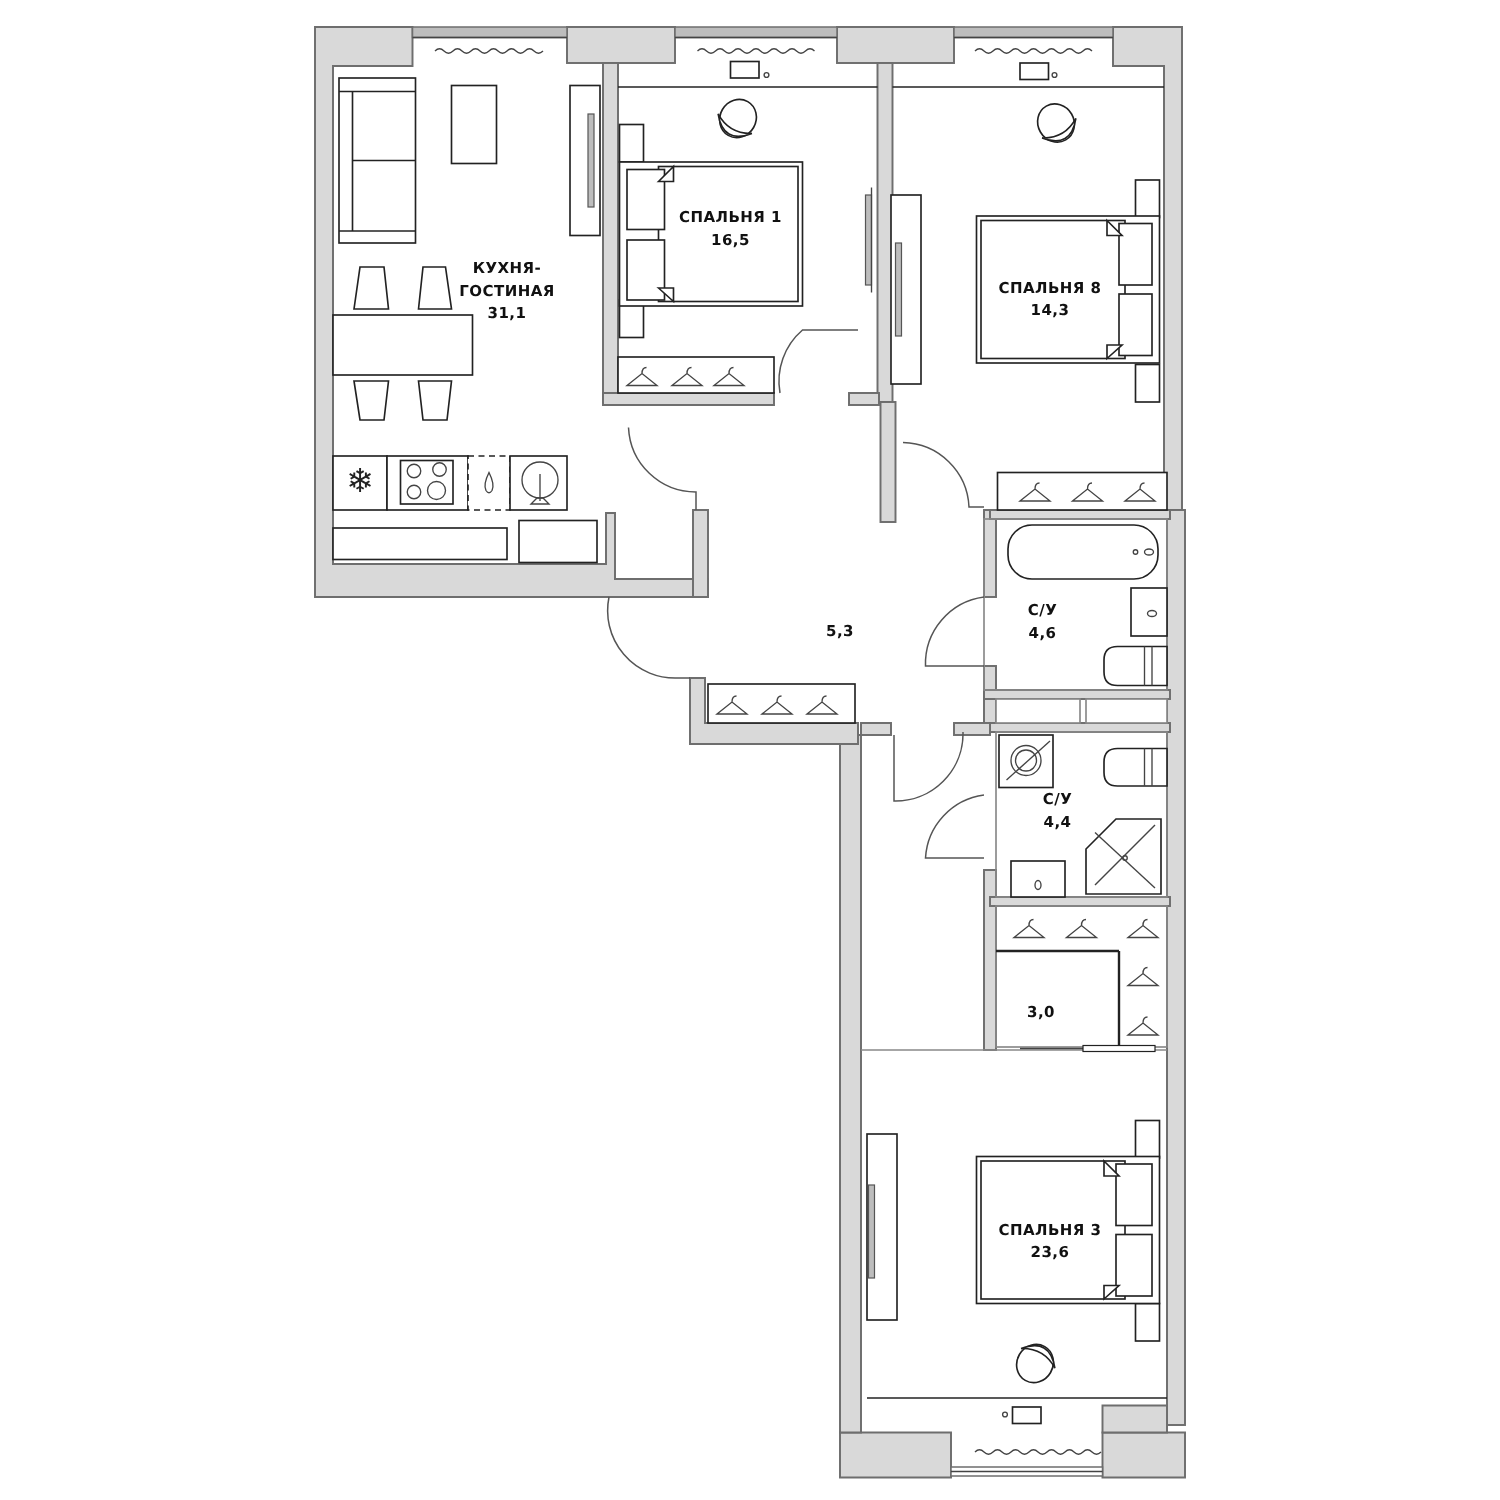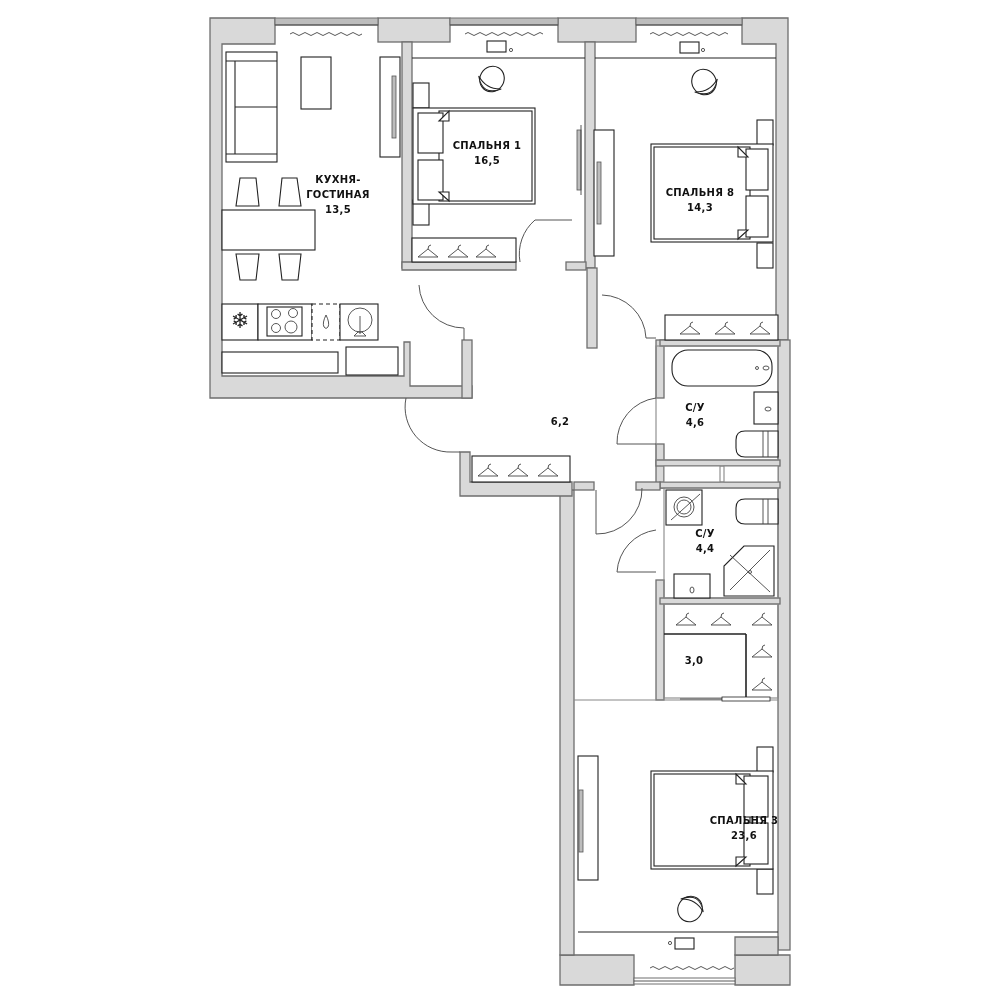--- a/index.html
+++ b/index.html
@@ -249,47 +249,47 @@
     <path class="door" d="M406,398 A45,45 0 0 0 452,452 L460,452"></path>
     <path class="door" d="M656,398 A45,45 0 0 0 617,444 L656,444"></path>
     <path class="door" d="M642,488 A45,45 0 0 1 596,534 L596,490"></path>
     <path class="door" d="M656,530 A45,45 0 0 0 617,572 L656,572"></path>
   </g>
 </svg>
 
 <div class="lbl" style="left:338px;top:172px;">
   <div>КУХНЯ-</div>
   <div>ГОСТИНАЯ</div>
-  <div>13,5</div>
+  <div>31,1</div>
 </div>
 
 <div class="lbl" style="left:487px;top:138px;">
   <div>СПАЛЬНЯ 1</div>
   <div>16,5</div>
 </div>
 
 <div class="lbl" style="left:700px;top:185px;">
   <div>СПАЛЬНЯ 8</div>
   <div>14,3</div>
 </div>
 
 <div class="lbl" style="left:560px;top:414px;">
-  <div>6,2</div>
+  <div>5,3</div>
 </div>
 
 <div class="lbl" style="left:695px;top:400px;">
   <div>С/У</div>
   <div>4,6</div>
 </div>
 
 <div class="lbl" style="left:705px;top:526px;">
   <div>С/У</div>
   <div>4,4</div>
 </div>
 
-<div class="lbl" style="left:694px;top:653px;">
+<div class="lbl" style="left:694px;top:668px;">
   <div>3,0</div>
 </div>
 
-<div class="lbl" style="left:700px;top:813px;margin-left:44px;">
+<div class="lbl" style="left:700px;top:813px;">
   <div>СПАЛЬНЯ 3</div>
   <div>23,6</div>
 </div>
 
 </body></html>

